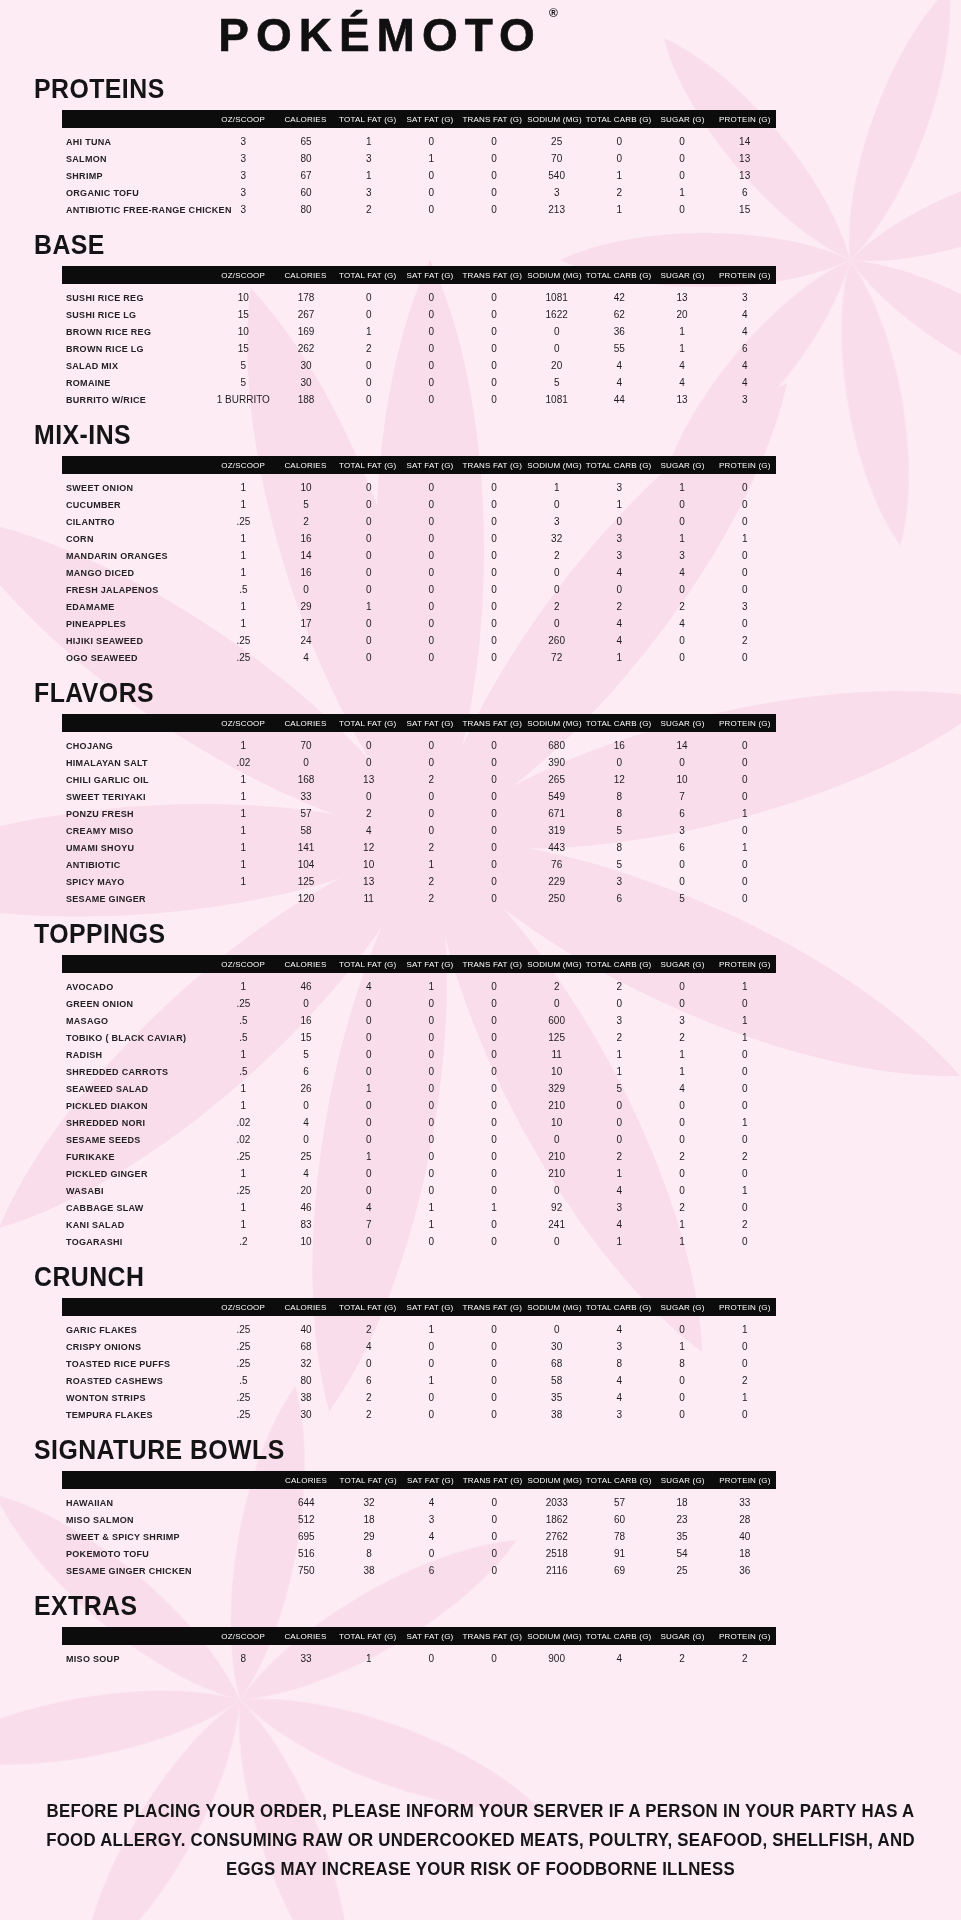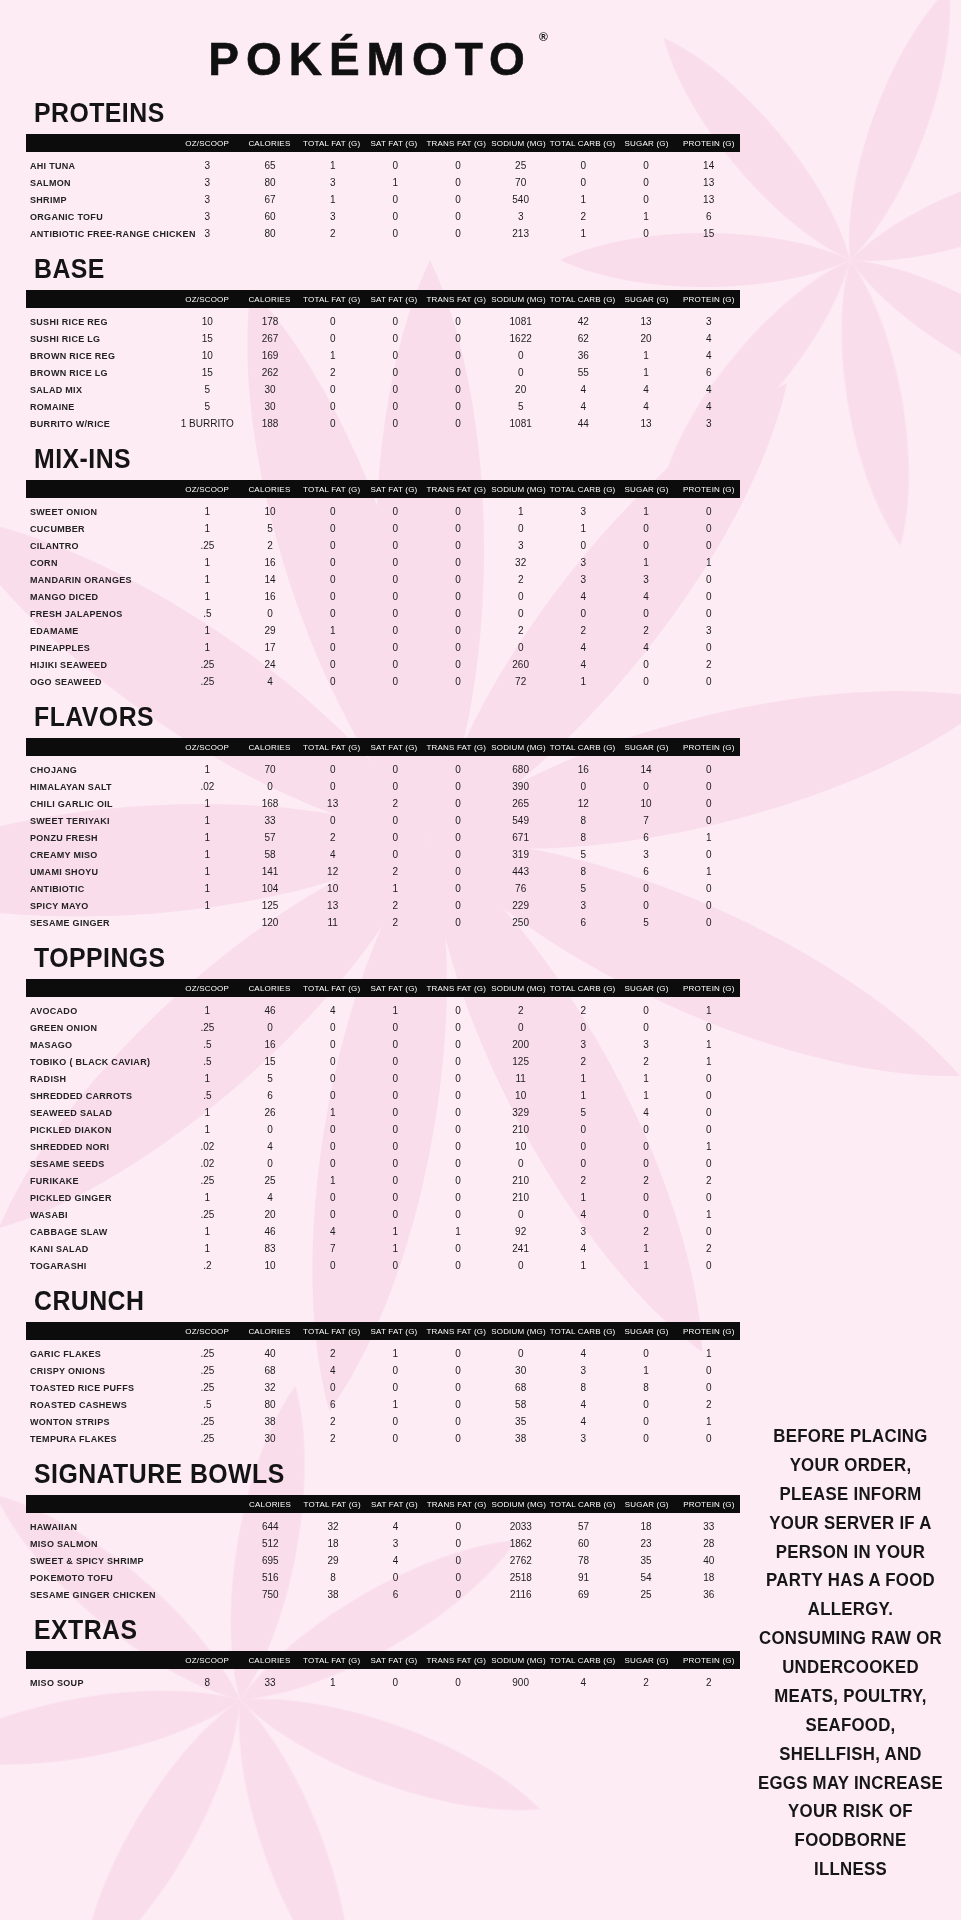--- a/index.html
+++ b/index.html
@@ -9,23 +9,23 @@
     font-family:"Liberation Sans", sans-serif;
     color:#121212;
     position:relative;
     overflow:hidden;
   }
   .watermark {
     position:absolute; inset:0; z-index:0; pointer-events:none;
   }
   .content {
     position:relative; z-index:1;
-    display:flex; 
+    display:flex; flex-direction:column;
     height:1920px;
-    padding-top:32px;
+    padding-top:8px;
   }
   .main-col { width:760px; }
   
   .logo-block { text-align:center; }
   .logo-line { display:inline-block; position:relative; }
   .logo-text {
     font-size:46px; font-weight:bold; letter-spacing:7px;
     color:#101010; -webkit-text-stroke:0.6px #101010;
   }
   .registered {
@@ -48,21 +48,21 @@
     margin-top:22px; margin-bottom:4px;
     color:#141414;
   }
   
   .section-title {
     font-size:27px; font-weight:bold; letter-spacing:0.5px;
     margin:12px 0 5px 34px;
     color:#141414;
     transform:scale(0.92,1.04); transform-origin:left center;
   }
-  .table { margin-left:26px; width:714px; margin-bottom:3px; }
+  .table { margin-left:62px; width:714px; margin-bottom:3px; }
   .thead, .row { display:grid; grid-template-columns:150px repeat(9,1fr); align-items:center; }
   .table-8 .thead, .table-8 .row { grid-template-columns:213px repeat(8,1fr); }
   .thead {
     background:#0c0c0c; color:#ffffff; height:18px;
   }
   .th { font-size:8px; text-align:center; letter-spacing:0.2px; white-space:nowrap; }
   .tbody { padding-top:5px; }
   .row { height:17px; }
   .cell { font-size:10px; text-align:center; color:#1c1c1c; }
   .cell.name {
@@ -646,21 +646,21 @@
                 <div class="cell">0</div>
                 <div class="cell">0</div>
               </div>
               <div class="row">
                 <div class="cell name">MASAGO</div>
                 <div class="cell">.5</div>
                 <div class="cell">16</div>
                 <div class="cell">0</div>
                 <div class="cell">0</div>
                 <div class="cell">0</div>
-                <div class="cell">200</div>
+                <div class="cell">600</div>
                 <div class="cell">3</div>
                 <div class="cell">3</div>
                 <div class="cell">1</div>
               </div>
               <div class="row">
                 <div class="cell name">TOBIKO ( BLACK CAVIAR)</div>
                 <div class="cell">.5</div>
                 <div class="cell">15</div>
                 <div class="cell">0</div>
                 <div class="cell">0</div>

